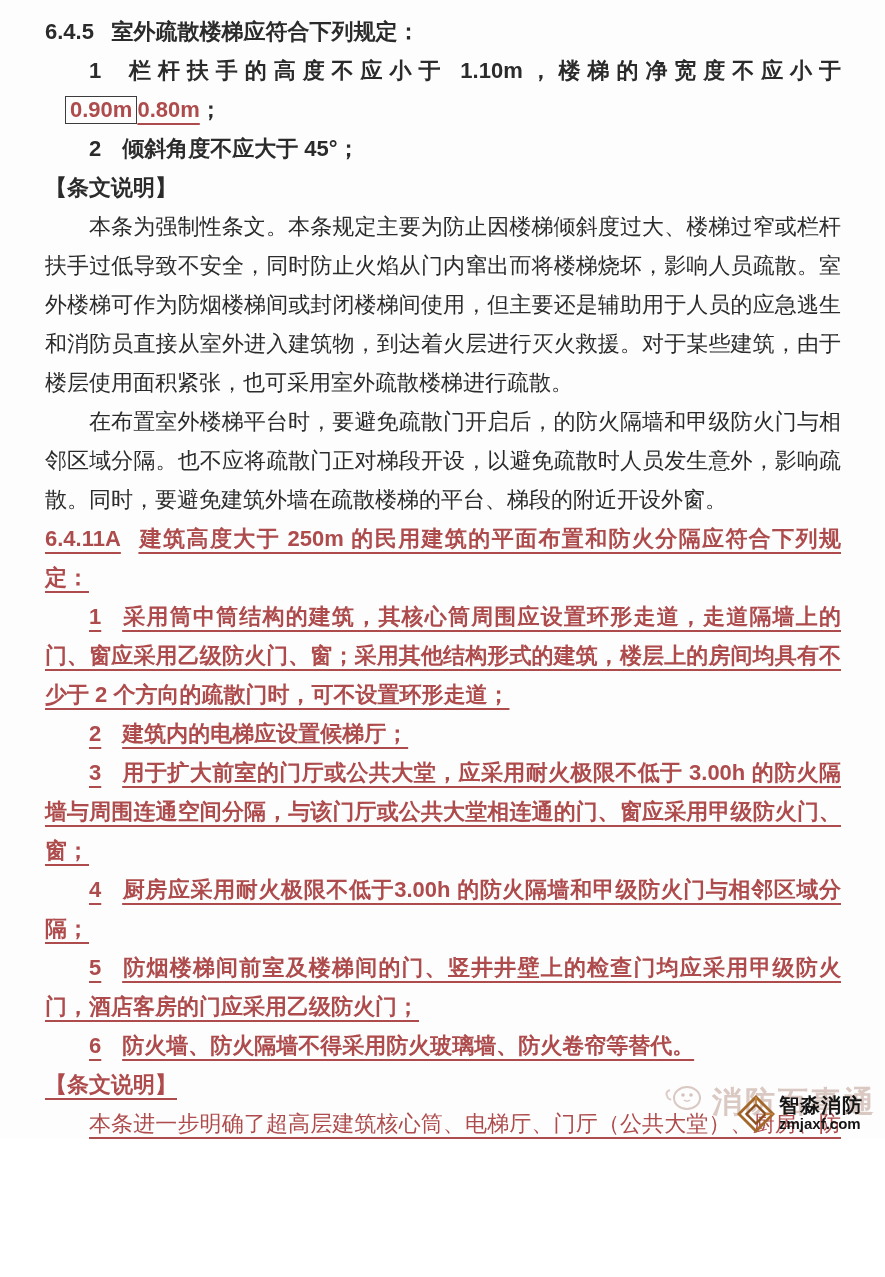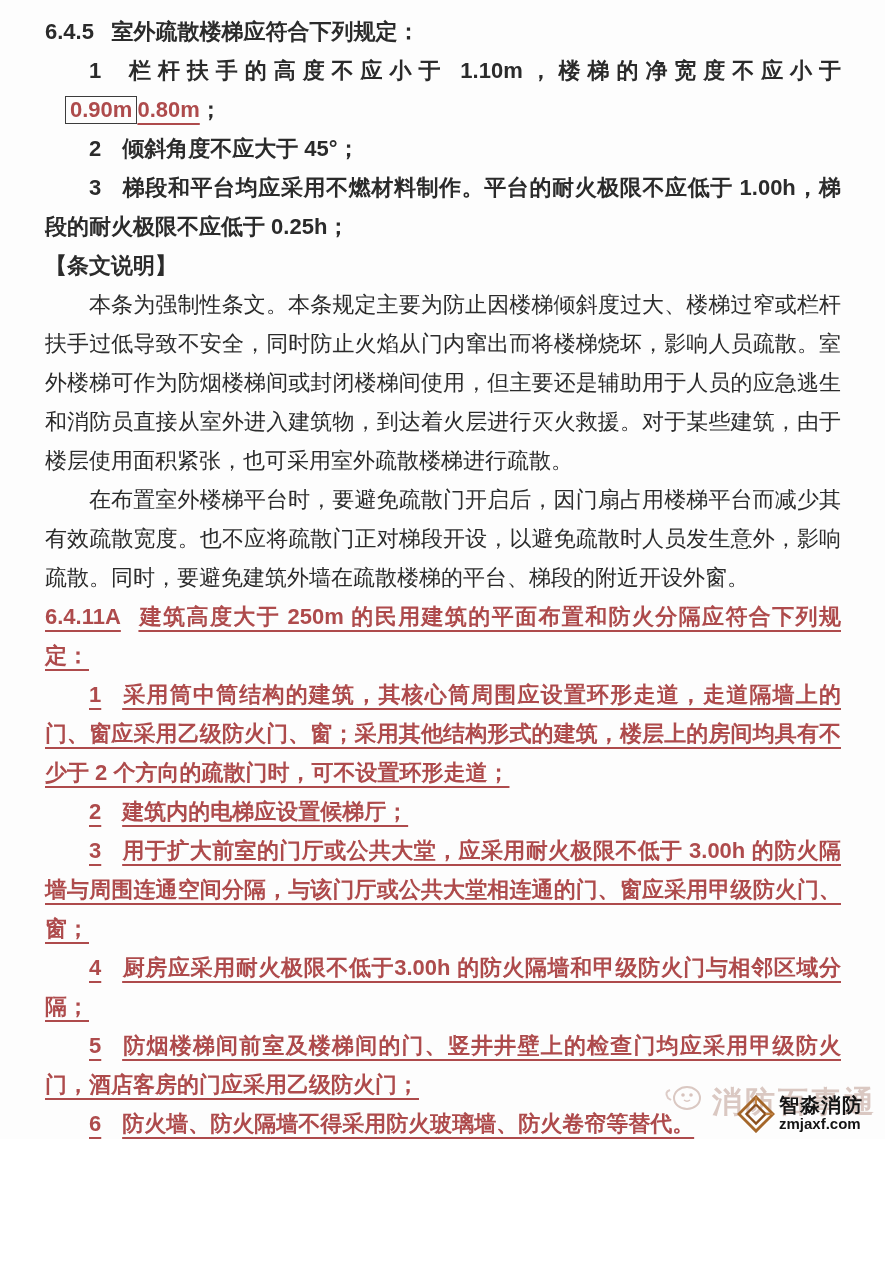--- a/index.html
+++ b/index.html
@@ -69,27 +69,26 @@
 <body>
 
 <div class="page">
 
   <p class="sans"><span class="cnum">6.4.5</span><span>室外疏散楼梯应符合下列规定：</span></p>
 
   <p class="sans indent"><span class="inum">1</span><span>栏杆扶手的高度不应小于 1.10m，楼梯的净宽度不应小于</span><span class="boxed red">0.90m</span><span class="red u">0.80m</span><span>；</span></p>
 
   <p class="sans indent"><span class="inum">2</span><span>倾斜角度不应大于 45°；</span></p>
 
-  <p class="sans indent"><span class="inum">3</span><span>梯段和平台均应采用不燃材料制作。平台的耐火极限不应低于 1.00h，梯段的耐火极限不应低于 0.25h；</span></p>
 
 
 
   <p class="sans">【条文说明】</p>
   <p class="serif indent">本条为强制性条文。本条规定主要为防止因楼梯倾斜度过大、楼梯过窄或栏杆扶手过低导致不安全，同时防止火焰从门内窜出而将楼梯烧坏，影响人员疏散。室外楼梯可作为防烟楼梯间或封闭楼梯间使用，但主要还是辅助用于人员的应急逃生和消防员直接从室外进入建筑物，到达着火层进行灭火救援。对于某些建筑，由于楼层使用面积紧张，也可采用室外疏散楼梯进行疏散。</p>
-  <p class="serif indent">在布置室外楼梯平台时，要避免疏散门开启后，因门扇占用楼梯平台而减少其有效疏散宽度。也不应将疏散门正对梯段开设，以避免疏散时人员发生意外，影响疏散。同时，要避免建筑外墙在疏散楼梯的平台、梯段的附近开设外窗。</p>
+  <p class="serif indent">在布置室外楼梯平台时，要避免疏散门开启后，的防火隔墙和甲级防火门与相邻区域分隔。也不应将疏散门正对梯段开设，以避免疏散时人员发生意外，影响疏散。同时，要避免建筑外墙在疏散楼梯的平台、梯段的附近开设外窗。</p>
 
   <p class="sans red u"><span class="cnum">6.4.11A</span><span>建筑高度大于 250m 的民用建筑的平面布置和防火分隔应符合下列规定：</span></p>
 
   <p class="sans red u indent"><span class="inum">1</span><span>采用筒中筒结构的建筑，其核心筒周围应设置环形走道，走道隔墙上的门、窗应采用乙级防火门、窗；采用其他结构形式的建筑，楼层上的房间均具有不少于 2 个方向的疏散门时，可不设置环形走道；</span></p>
 
   <p class="sans red u indent"><span class="inum">2</span><span>建筑内的电梯应设置候梯厅；</span></p>
 
   <p class="sans red u indent"><span class="inum">3</span><span>用于扩大前室的门厅或公共大堂，应采用耐火极限不低于 3.00h 的防火隔墙与周围连通空间分隔，与该门厅或公共大堂相连通的门、窗应采用甲级防火门、窗；</span></p>
 
   <p class="sans red u indent"><span class="inum">4</span><span>厨房应采用耐火极限不低于3.00h 的防火隔墙和甲级防火门与相邻区域分隔；</span></p>

